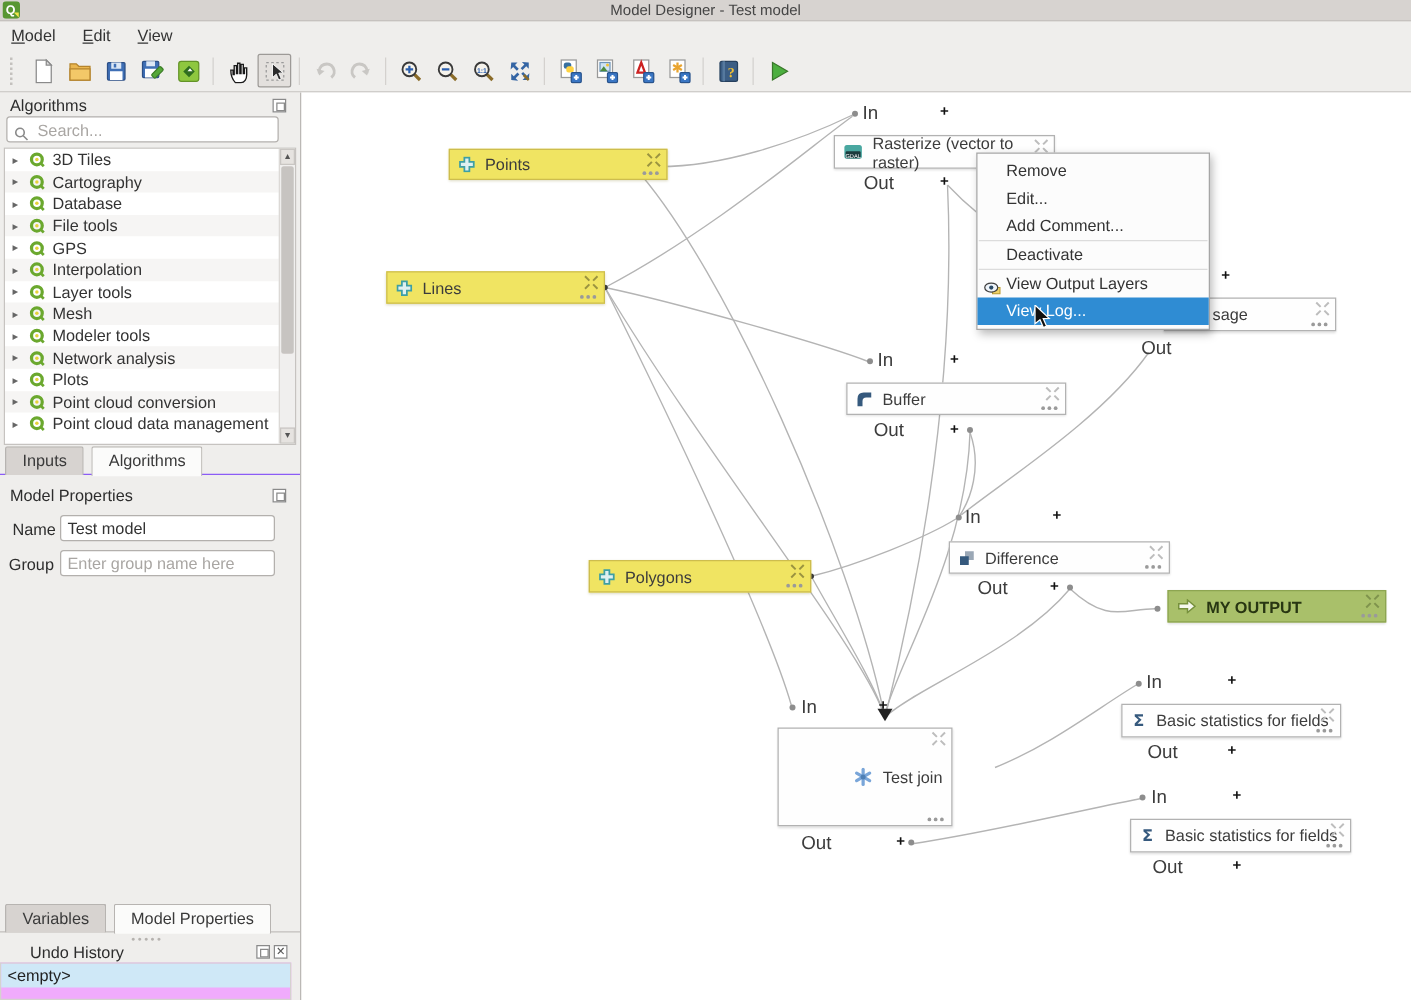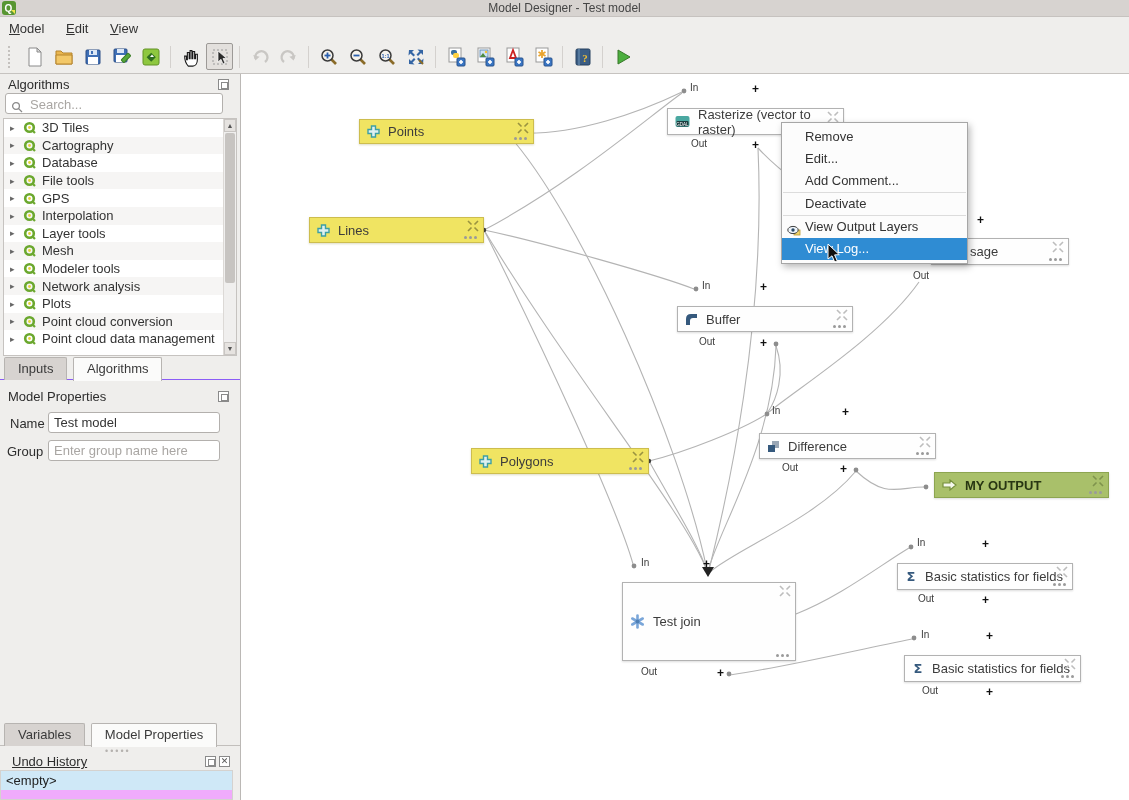--- a/index.html
+++ b/index.html
@@ -57,21 +57,21 @@
           border-left:1px solid #bbb8b5;}
   .wires{position:absolute;left:0;top:0;}
   .node{position:absolute;background:#fefefe;border:1px solid #b2b2b2;box-shadow:0 1px 2px rgba(0,0,0,.14);
         display:flex;align-items:center;padding:0 7px;font-size:13px;color:#3c3c3c;z-index:5;}
   .node .nicon{margin-right:8px;display:flex;flex:0 0 auto;}
   .input-node{background:#f0e462;border-color:#cdbd4e;box-shadow:0 1px 2px rgba(120,110,20,.25);}
   .output-node{background:#a9c06a;border-color:#8da551;font-weight:bold;color:#283612;}
   .collapse{position:absolute;top:2px;right:4px;width:12px;height:12px;}
   .odots{position:absolute;bottom:3px;right:6px;display:flex;gap:2px;}
   .odot{width:3px;height:3px;border-radius:50%;background:#9a9a9a;}
-  .portlbl{position:absolute;font-size:10px;color:#3c3c3c;z-index:4;}
+  .portlbl{position:absolute;font-size:15px;color:#3c3c3c;z-index:4;}
   .plus{position:absolute;font-size:12px;font-weight:bold;color:#111;z-index:4;}
   
   .cmenu{position:absolute;left:540px;top:48px;width:187px;background:#fcfcfc;border:1px solid #a6a6a6;
          box-shadow:2px 3px 7px rgba(0,0,0,.28);padding:3px 0;z-index:50;}
   .citem{position:relative;height:22px;line-height:22px;padding-left:23px;color:#333;}
   .citem.hl{background:#2f8cd3;color:#fff;}
   .csep{height:1px;background:#dcdcdc;margin:0 1px;}
   .ceye{position:absolute;left:5px;top:5px;}
   .cursor{position:absolute;z-index:60;}
 </style>
@@ -427,21 +427,21 @@
     <input class="mpinput" style="left: 48px; top: 338px;" value="Test model">
     <div class="mplabel" style="left:7px;top:370px;">Group</div>
     <input class="mpinput" style="left: 48px; top: 366px;" placeholder="Enter group name here">
 
     <div class="tabrow" style="top:648px;border-bottom-color:#c2bfbc;">
       <span class="tab" style="margin-left:4px;">Variables</span>
       <span class="tab active">Model Properties</span>
     </div>
     <div class="splitdots" style="left:105px;top:672px;">•••••</div>
 
-    <div class="phead" style="left:12px;top:680px;text-decoration:underline;">Undo History</div>
+    <div class="phead" style="left:24px;top:680px;">Undo History</div>
     <span class="ficon" style="left:205px;top:682px;"></span>
     <span class="xicon" style="left:219px;top:682px;">✕</span>
 
     <div class="undolist">
       <div class="undorow">&lt;empty&gt;</div>
     </div>
   </div>
 
   <div class="canvas">
 
@@ -626,21 +626,21 @@
           </svg></span>
       <span class="odots">
           <span class="odot"></span>
           <span class="odot"></span>
           <span class="odot"></span>
         </span>
     </div>
 
     <span class="portlbl" style="left:400px;top:483px;">In</span>
     <span class="plus" style="left:462px;top:483px;">+</span>
-    <div class="node" style="left:381px;top:508px;width:174px;height:79px;">
+    <div class="node" style="left:381px;top:508px;width:140px;height:79px;justify-content:flex-end;">
       <span class="nicon">
           <svg width="15" height="15" viewBox="0 0 15 15">
             <g stroke="#7aa6d9" stroke-width="2.6" stroke-linecap="round">
               <line x1="7.5" y1="1.5" x2="7.5" y2="13.5"></line>
               <line x1="2.3" y1="4.5" x2="12.7" y2="10.5"></line>
               <line x1="12.7" y1="4.5" x2="2.3" y2="10.5"></line>
             </g>
             <circle cx="7.5" cy="7.5" r="2" fill="#4e7fb5"></circle>
           </svg>
         </span>

